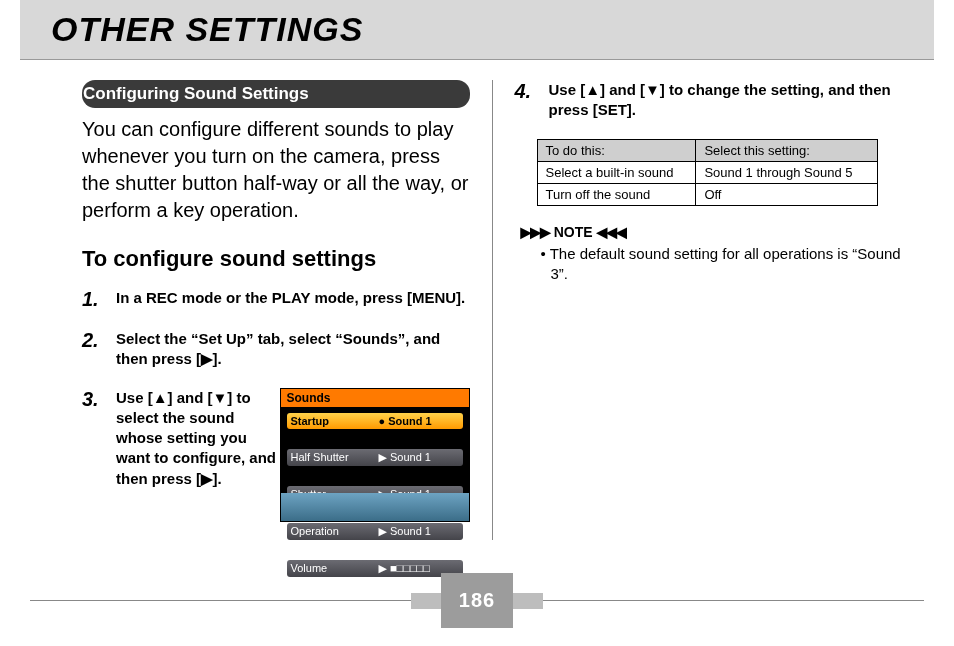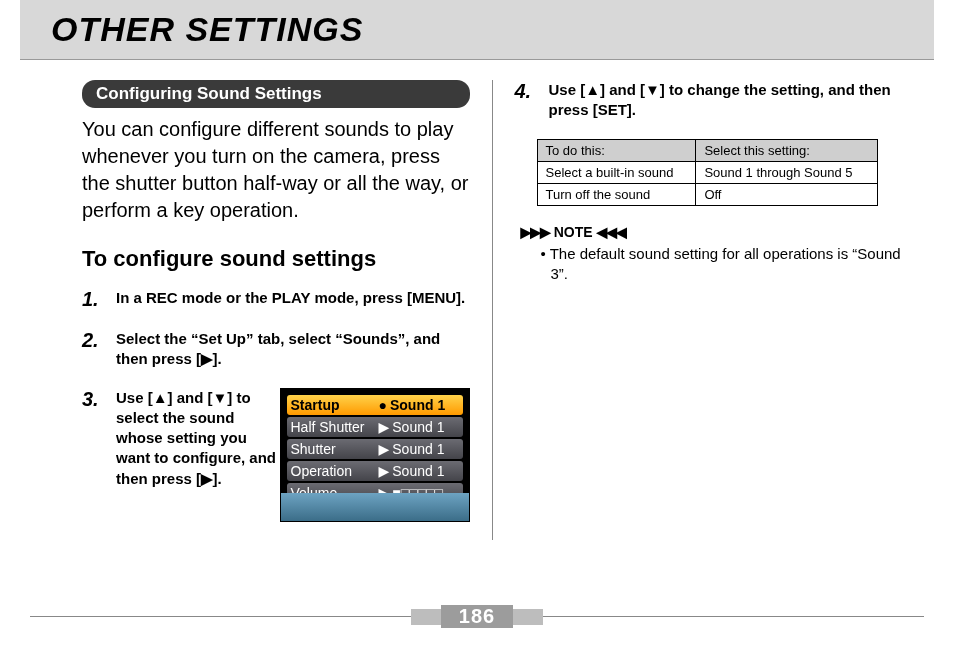--- a/index.html
+++ b/index.html
@@ -2,47 +2,47 @@
 <html><head>
 <meta charset="utf-8">
 <style>
   *{box-sizing:border-box;margin:0;padding:0}
   body{width:954px;height:646px;background:#fff;font-family:Arial,Helvetica,sans-serif;color:#000;position:relative;overflow:hidden}
   .header{background:#d8d8d8;border-bottom:1px solid #999;padding:10px 0 10px 31px;margin:0 20px}
   .header h1{font-size:34px;font-weight:900;font-style:italic;letter-spacing:1px}
   .page{display:flex;padding:20px 30px 0 60px;gap:0}
   .col{flex:1;padding:0 22px}
   .col-left{border-right:1px solid #888}
-  .section-bar{background:#3a3a3a;color:#fff;border-radius:13px;padding:4px 14px;font-weight:700;font-size:17px;margin-bottom:8px}
+  .section-bar{background:#3a3a3a;color:#fff;border-radius:13px;padding:4px 1px;font-weight:700;font-size:17px;margin-bottom:8px}
   .intro{font-size:20px;line-height:1.35;margin-bottom:22px}
   .subhead{font-size:22px;font-weight:700;margin-bottom:16px}
   .step{display:flex;margin-bottom:18px;gap:8px}
   .stepnum{font-size:20px;font-weight:900;font-style:italic;min-width:26px}
   .steptext{font-size:15px;font-weight:700;line-height:1.35;flex:1}
   .step3{display:flex;gap:3px;align-items:flex-start}
   .screenshot{width:190px;height:134px;background:#000;border:1px solid #000;position:relative;font-family:Arial,sans-serif}
   .screenshot .titlebar{background:#ff7a00;color:#000;font-weight:700;font-size:12px;padding:2px 6px}
   .screenshot .items{padding:6px 6px 0 6px}
-  .srow{display:flex;font-size:14px;color:#fff;margin-bottom:2px;border-radius:3px;overflow:hidden}
+  .srow{display:flex;font-size:11px;color:#fff;margin-bottom:20px;border-radius:3px;overflow:hidden}
   .srow .lbl{flex:1;padding:2px 4px;background:linear-gradient(#6b6b72,#44444a)}
   .srow .val{flex:1;padding:2px 4px;background:linear-gradient(#6b6b72,#44444a)}
   .srow.sel .lbl{background:linear-gradient(#ffd24a,#ff9a00);color:#000;font-weight:700}
   .srow.sel .val{background:linear-gradient(#ffd24a,#ff9a00);color:#000;font-weight:700}
   .srow .arr{margin-right:3px}
   .boat{position:absolute;bottom:0;left:0;right:0;height:28px;background:linear-gradient(#6da3c2,#3b6d88)}
   table.opts{border-collapse:collapse;width:88%;margin:14px 0 18px 22px;font-size:13px}
   table.opts th{background:#cfcfcf;text-align:left;font-weight:400;border:1px solid #000;padding:3px 8px}
   table.opts td{border:1px solid #000;padding:3px 8px}
   .note-head{font-weight:700;font-size:14px;margin:6px 0 4px 6px}
   .note-head .deco{letter-spacing:-1px}
   .note-body{font-size:15px;line-height:1.35;padding-left:36px;text-indent:-10px}
   .footer{position:absolute;left:30px;right:30px;bottom:18px;display:flex;align-items:center}
   .footer .ln{flex:1;height:1px;background:#888}
   .footer .thick{width:30px;height:16px;background:#bdbdbd}
-  .footer .pg{background:#9c9c9c;color:#fff;font-weight:900;font-size:20px;padding:0 18px;letter-spacing:1px}
+  .footer .pg{background:#9c9c9c;color:#fff;font-weight:900;font-size:20px;padding:16px 18px;letter-spacing:1px}
 </style>
 </head>
 <body>
 
 <div class="header">
   <h1>OTHER SETTINGS</h1>
 </div>
 
 <div class="page">
   <div class="col col-left">
@@ -56,20 +56,21 @@
     </div>
     <div class="step">
       <div class="stepnum">2.</div>
       <div class="steptext">Select the “Set Up” tab, select “Sounds”, and then press [▶].</div>
     </div>
     <div class="step">
       <div class="stepnum">3.</div>
       <div class="step3">
         <div class="steptext" style="max-width:170px">Use [▲] and [▼] to select the sound whose setting you want to configure, and then press [▶].</div>
         <div class="screenshot">
+          <div class="titlebar">Sounds</div>
           <div class="items" id="screenshot-items">
               <div class="srow sel">
                 <span class="lbl">Startup</span>
                 <span class="val"><span class="arr">●</span>Sound 1</span>
               </div>
               <div class="srow">
                 <span class="lbl">Half Shutter</span>
                 <span class="val"><span class="arr">▶</span>Sound 1</span>
               </div>
               <div class="srow">

